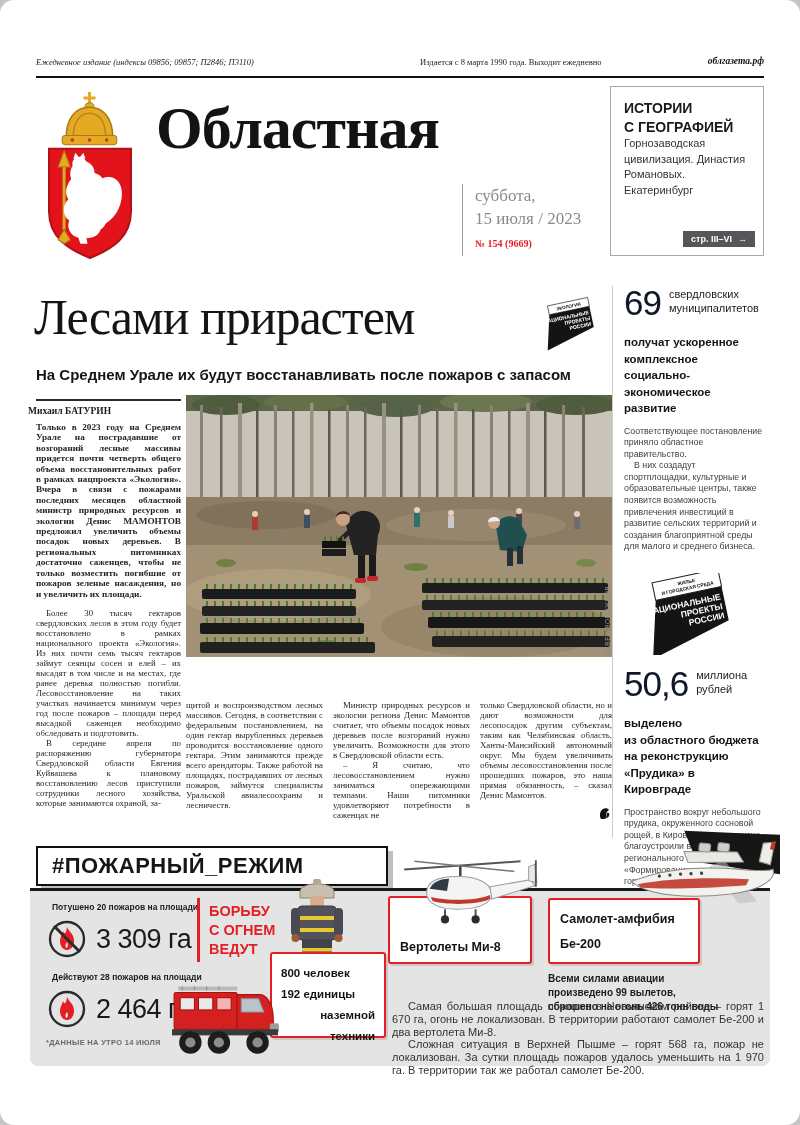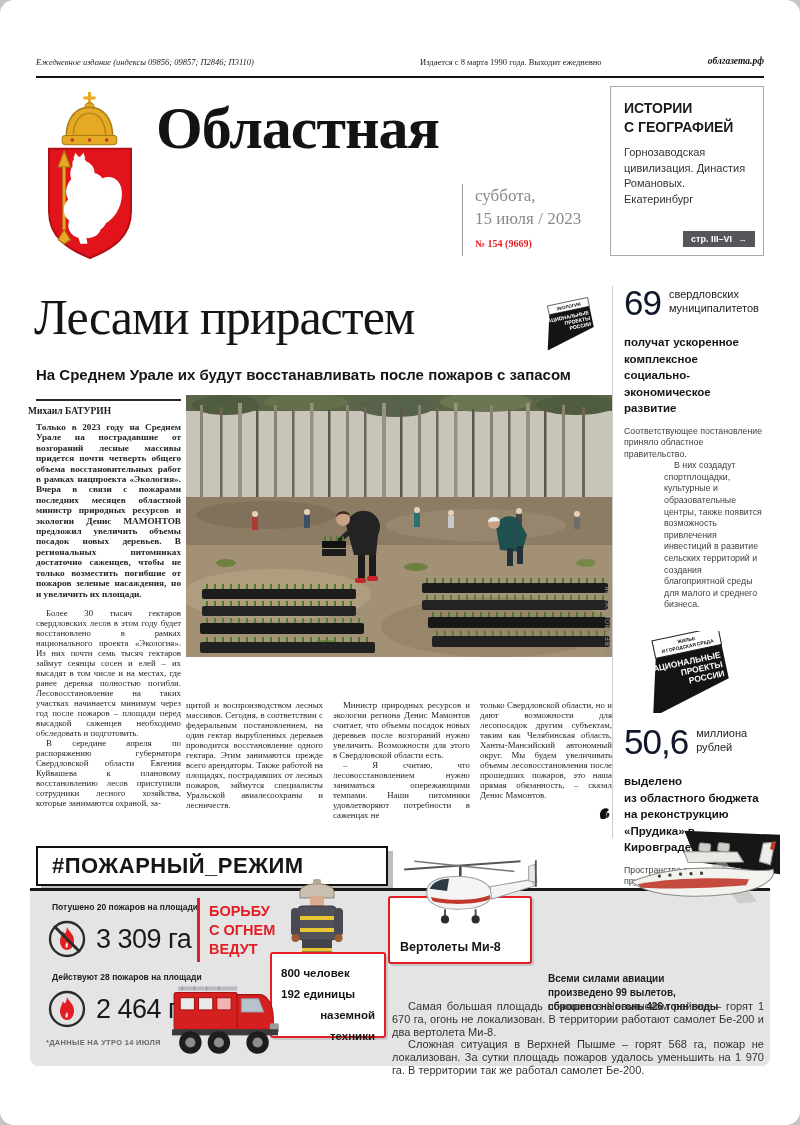--- a/index.html
+++ b/index.html
@@ -19,21 +19,21 @@
   .coat{left:40px;top:90px;width:100px;height:172px;}
   .mast-title{left:156px;top:84px;font-family:"Liberation Serif",serif;font-weight:bold;
               font-size:60px;line-height:88px;letter-spacing:-1px;color:#131313;}
   .dateblock{left:462px;top:184px;border-left:1px solid #9a9a9a;padding-left:12px;height:72px;}
   .dateline{font-family:"Liberation Serif",serif;font-size:17px;color:#8a8a8a;line-height:23px;}
   .issue{margin-top:8px;font-family:"Liberation Serif",serif;font-size:10px;font-weight:bold;color:#e31e24;}
 
   
   .promo{left:610px;top:86px;width:154px;height:170px;border:1.5px solid #a8a8a8;box-sizing:border-box;}
   .promo-title{position:absolute;left:13px;top:12px;font-size:14px;font-weight:bold;line-height:19px;color:#1a1a1a;}
-  .promo-body{position:absolute;left:13px;top:58px;width:126px;font-size:11px;line-height:15.5px;color:#333;}
+  .promo-body{position:absolute;left:13px;top:49px;width:126px;font-size:11px;line-height:15.5px;color:#333;}
   .promo-tag{position:absolute;right:8px;bottom:8px;background:#55565a;color:#fff;font-size:9px;font-weight:bold;
              padding:3px 8px;display:flex;gap:6px;align-items:center;cursor:pointer;}
 
   .side-divider{left:612px;top:286px;width:1px;height:552px;background:#cccccc;}
 
   
   .headline{left:34px;top:288px;font-family:"Liberation Serif",serif;font-size:50px;letter-spacing:-1px;color:#151515;}
   .np-eco{left:540px;top:294px;width:64px;height:58px;}
   .subhead{left:36px;top:366px;font-size:15px;font-weight:bold;color:#161616;}
   .byline-rule{left:36px;top:399px;width:145px;height:1.5px;background:#2a2a2a;}
@@ -55,21 +55,21 @@
                 font-size:6.5px;color:#8d8d8d;letter-spacing:0.6px;white-space:nowrap;}
 
   
   .sidebar{left:624px;top:286px;width:140px;}
   .num-row{display:flex;align-items:flex-start;}
   .big-num{font-size:35px;line-height:34px;font-weight:400;color:#0f172a;letter-spacing:-1px;}
   .num-label{margin-left:8px;margin-top:2px;font-size:11px;line-height:13.5px;color:#1c1c1c;}
   .side-title{margin-top:14px;font-size:11.5px;font-weight:bold;line-height:16.5px;color:#141414;}
   .side-body{margin-top:9px;font-size:8.8px;line-height:11.6px;color:#3f3f3f;}
   .side-body p{margin:0;}
-  .side-body p + p{text-indent:10px;margin-left:40px;}
+  .side-body p + p{text-indent:10px;}
   .np-housing-wrap{margin:20px 0 8px 14px;}
   .sitelink{display:flex;align-items:center;gap:6px;margin-top:14px;color:#3c3c3c;cursor:pointer;}
   .sitelink .ln{flex:1;height:1px;background:#666;}
   .sitelink .txt{font-size:9.5px;}
   .sitelink .ar{font-size:12px;line-height:9px;}
 
   
   .fp-header{left:36px;top:846px;width:352px;height:40px;background:#fff;border:2px solid #101010;
              box-sizing:border-box;box-shadow:5px 5px 0 rgba(110,110,110,0.45);
              font-size:22px;font-weight:bold;line-height:36px;padding-left:14px;letter-spacing:0.5px;color:#161616;}
@@ -439,20 +439,24 @@
       <path d="M8,58 C30,46 60,38 95,36 C115,35 134,36 142,32 C146,40 136,52 104,60 C64,69 25,70 8,58 Z" fill="#f2f2ef" stroke="#8a8a84"></path>
       <path d="M14,60 C40,52 80,46 120,44 L118,50 C85,56 45,62 18,63 Z" fill="#c0392b" opacity="0.9"></path>
       <circle cx="34" cy="50" r="1.6" fill="#444"></circle>
         <circle cx="44" cy="48" r="1.6" fill="#444"></circle>
       <circle cx="54" cy="46" r="1.6" fill="#444"></circle>
         <circle cx="64" cy="44.5" r="1.6" fill="#444"></circle>
       <circle cx="74" cy="43" r="1.6" fill="#444"></circle>
     </g>
   </svg>
 
+  <div class="abs redbox planebox">
+    <div class="lbl prelines">Самолет-амфибия
+Бе-200</div>
+  </div>
 
   <div class="abs aviation">Всеми силами авиации произведено 99 вылетов, сброшено на огонь 426 тонн воды</div>
 
   <div class="abs report">
     <p>Самая большая площадь пожаров в Невьянском районе – горят 1 670 га, огонь не локализован. В территории работают самолет Бе-200 и два вертолета Ми-8.</p>
     <p>Сложная ситуация в Верхней Пышме – горят 568 га, пожар не локализован. За сутки площадь пожаров удалось уменьшить на 1 970 га. В территории так же работал самолет Бе-200.</p>
   </div>
 
 </div>
 

